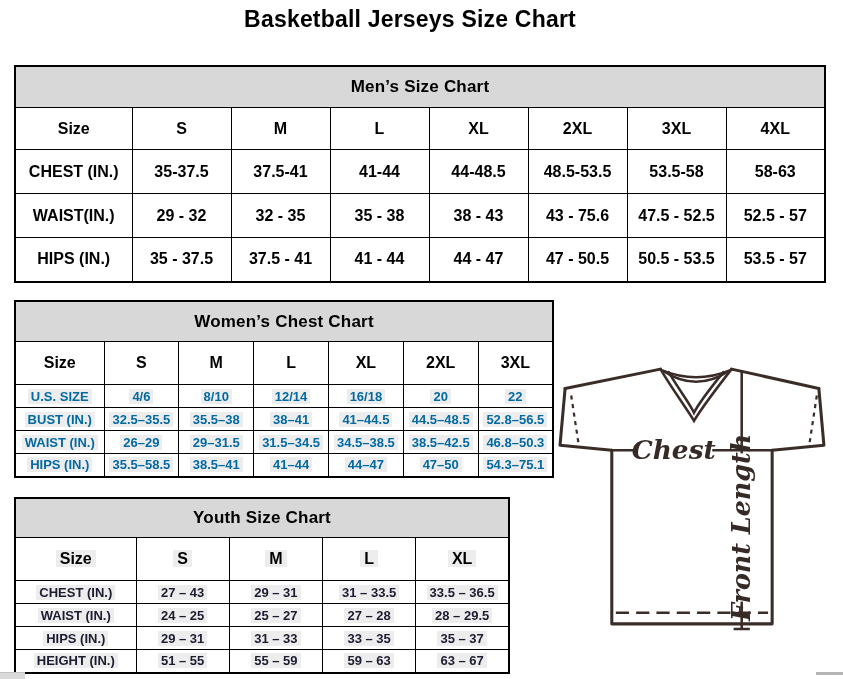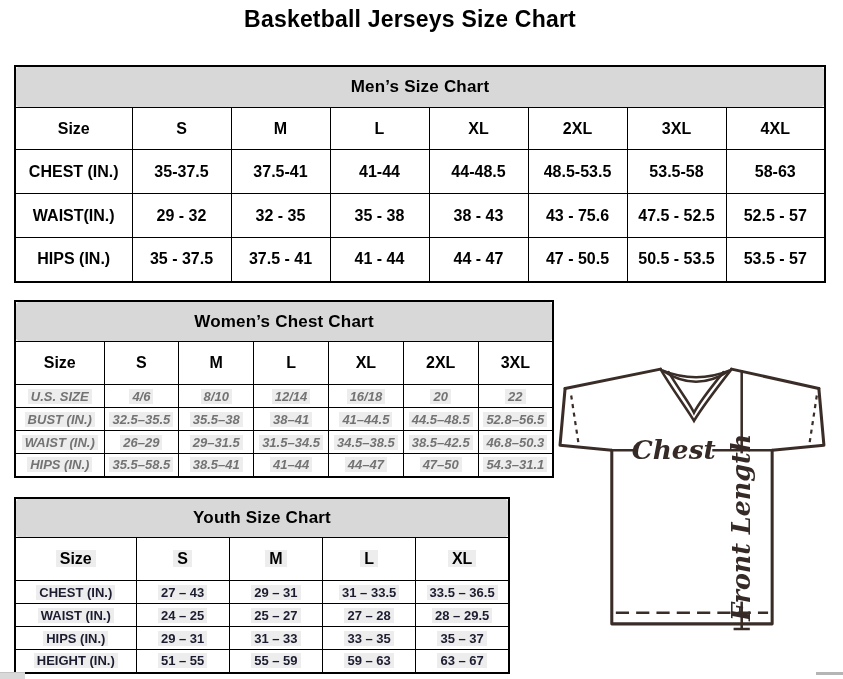--- a/index.html
+++ b/index.html
@@ -14,35 +14,35 @@
   }
   table.sizetable{
     position:absolute;border-collapse:collapse;table-layout:fixed;
     border:2px solid #000;background:#fff;
   }
   table.sizetable td{
     border:1px solid #000;text-align:center;vertical-align:middle;
     font-weight:bold;overflow:hidden;white-space:nowrap;
   }
   tr.band td{
-    background:#d8d8d8;font-size:17px;height:37px;letter-spacing:0.2px;border-radius:7px;
+    background:#d8d8d8;font-size:17px;height:37px;letter-spacing:0.2px;
   }
   tr.size-row td{font-size:16px;margin-left:7px;}
   
   table.mens{left:14px;top:65px;width:812px;}
   .mens tr.band td{height:38px;}
   .mens tr.size-row{height:42px;}
   .mens tbody[data-role="rows"] tr{height:44px;}
   .mens tbody[data-role="rows"] td{font-size:16px;}
   .mens td.rowlabel{font-size:15px;}
   
   table.womens{left:14px;top:300px;width:540px;}
   .womens tr.size-row{height:43px;}
   .womens tbody[data-role="rows"] tr{height:23px;}
-  .womens tbody[data-role="rows"] td{font-size:13px;color:#737373;font-style:italic;}
+  .womens tbody[data-role="rows"] td{font-size:13px;color:#0369a1;}
   .womens tbody[data-role="rows"] span{background:#ededed;padding:0 3px;}
   
   table.youth{left:14px;top:497px;width:496px;}
   .youth tr.band td{height:36px;}
   .youth tr.size-row{height:43px;}
   .youth tr.size-row span{background:#ededed;padding:0 4px;}
   .youth tbody[data-role="rows"] tr{height:23px;}
   .youth tbody[data-role="rows"] td{font-size:13px;color:#1c1c30;}
   .youth tbody[data-role="rows"] span{background:#ededed;padding:0 3px;}
 
@@ -184,21 +184,21 @@
           <td><span>38.5–42.5</span></td>
           <td><span>46.8–50.3</span></td>
         </tr>
         <tr>
           <td class="rowlabel"><span>HIPS (IN.)</span></td>
           <td><span>35.5–58.5</span></td>
           <td><span>38.5–41</span></td>
           <td><span>41–44</span></td>
           <td><span>44–47</span></td>
           <td><span>47–50</span></td>
-          <td><span>54.3–31.1</span></td>
+          <td><span>54.3–75.1</span></td>
         </tr>
       </tbody>
   </table>
 
   <table class="sizetable youth">
     <colgroup>
       <col class="c0-youth">
         <col>
         <col>
         <col>

